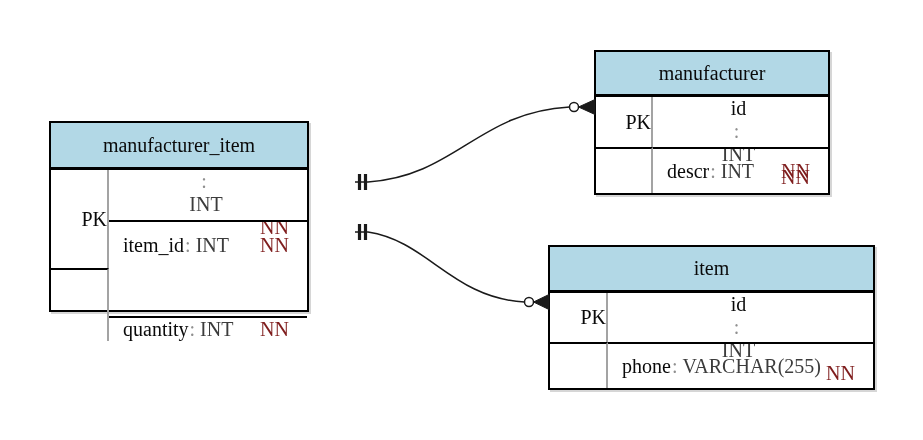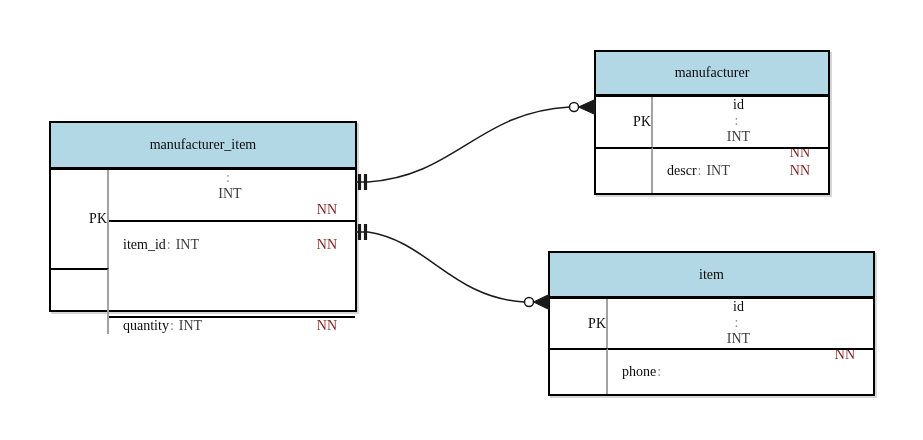--- a/index.html
+++ b/index.html
@@ -13,21 +13,21 @@
   #canvas { position: absolute; left: 0; top: 0; width: 923px; height: 440px; }
 
   .etable {
     position: absolute;
     display: grid;
     box-sizing: border-box;
     border: 2px solid #000;
     background: #fff;
     box-shadow: 2px 2px 0 rgba(0,0,0,0.16);
     color: #0a0a0a;
-    font-size: 14px;
+    font-size: 20px;
   }
   .thead {
     grid-column: 1 / 3; grid-row: 1;
     display: flex; align-items: center; justify-content: center;
     background: var(--header-fill, #b2d8e6);
     border-bottom: 3px solid #000;
     box-sizing: border-box;
   }
   .pkcell {
     display: flex; align-items: center; justify-content: flex-end;
@@ -49,31 +49,31 @@
   
   .c1r2  { grid-column: 1; grid-row: 2; }
   .c2r2  { grid-column: 2; grid-row: 2; flex-direction: column; }
   .c1r3  { grid-column: 1; grid-row: 3; }
   .c2r3  { grid-column: 2; grid-row: 3; }
   .c1r4  { grid-column: 1; grid-row: 4; }
   .c2r4  { grid-column: 2; grid-row: 4; margin-top: 48px; }
   .c1r24 { grid-column: 1; grid-row: 2 / 4; }
 
   #t-mi {
-    left: 49px; top: 121px; width: 308px; height: 191px;
+    left: 49px; top: 121px; width: 260px; height: 191px;
     grid-template-columns: 58px 1fr;
     grid-template-rows: 47px 50px 48px 1fr;
   }
   #t-mf {
     left: 594px; top: 50px; width: 236px; height: 145px;
     grid-template-columns: 57px 1fr;
     grid-template-rows: 45px 50px 1fr;
   }
   #t-it {
-    left: 548px; top: 251px; width: 327px; height: 145px;
+    left: 548px; top: 245px; width: 327px; height: 145px;
     grid-template-columns: 58px 1fr;
     grid-template-rows: 46px 49px 1fr;
   }
 
   #rels { position: absolute; left: 0; top: 0; pointer-events: none; }
 </style>
 </head>
 <body style="background: rgb(255, 255, 255);">
 
 <div id="canvas">
@@ -137,20 +137,21 @@
     <div class="colcell c2r2">
       <span class="colname">id</span>
         <span class="colon">:</span>
         <span class="coltype">INT</span>
       <span class="nn">NN</span>
     </div>
     <div class="pkcell c1r3 bt"></div>
     <div class="colcell c2r3 bt">
       <span class="colname">phone</span>
         <span class="colon">:</span>
+        <span class="coltype">VARCHAR(255)</span>
       <span class="nn"></span>
     </div>
   </div>
 
   <svg id="rels" width="923" height="440" viewBox="0 0 923 440">
 
     <g stroke="#1a1a1a" fill="none" stroke-width="1.5">
       <path d="M355,182 L368,182 C456,176 478,112 569.5,107"></path>
       <g>
         <line x1="359.5" y1="174" x2="359.5" y2="190" stroke-width="3.2"></line>

